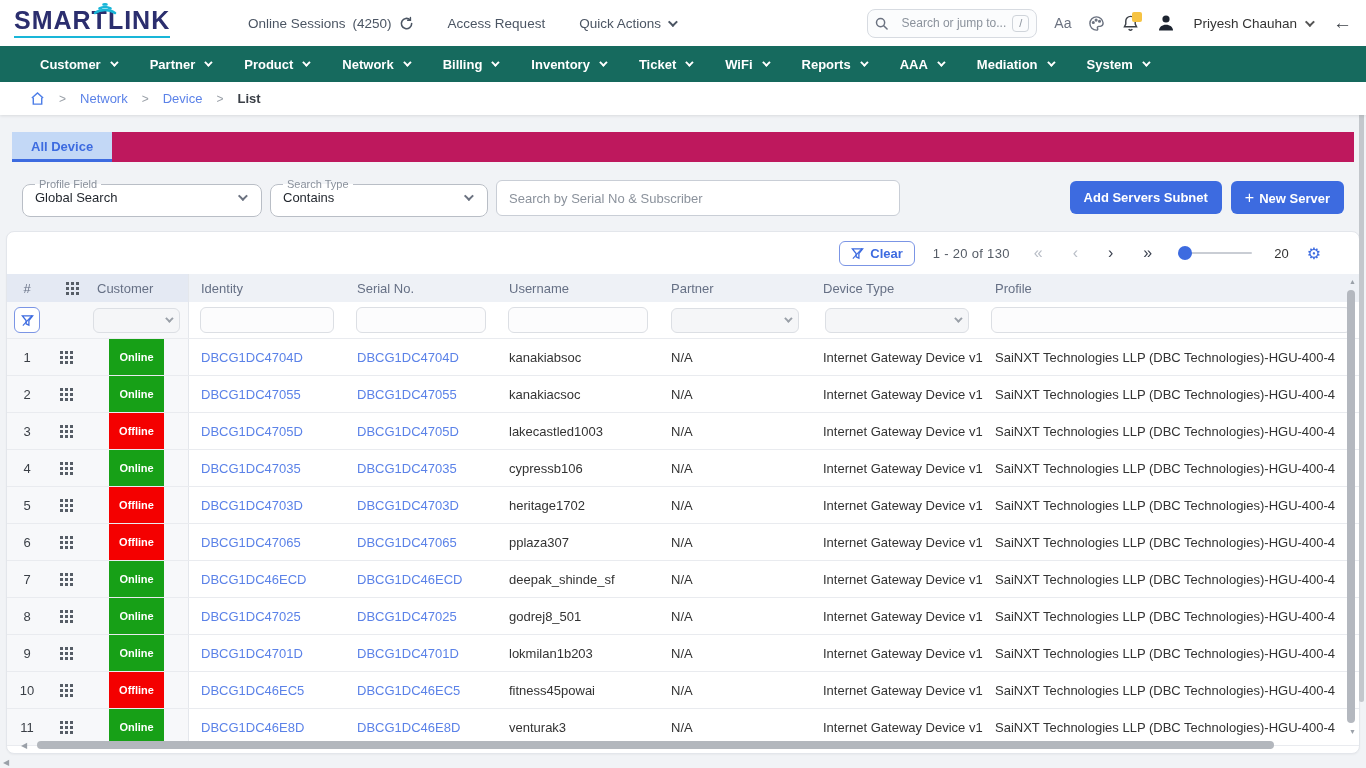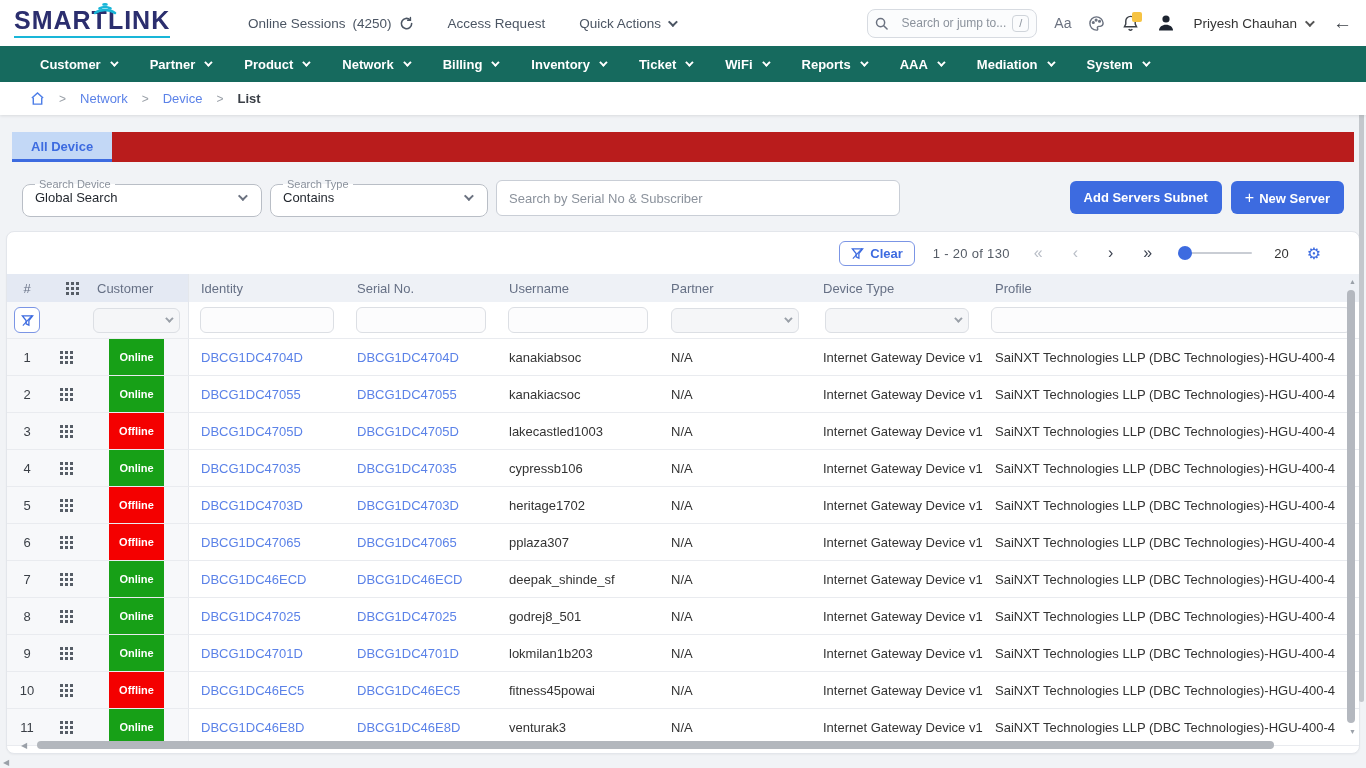--- a/index.html
+++ b/index.html
@@ -30,21 +30,21 @@
   .nav-item .chev { width:6px; height:6px; }
 
   
   .breadcrumb { height:33px; background:#fff; box-shadow:0 1px 3px rgba(0,0,0,.10); display:flex; align-items:center; padding-left:30px; gap:14px; font-size:13px; position:relative; z-index:4; }
   .bc-sep { color:#9aa0a8; font-size:12px; }
   .bc-link { color:#5b82e8; cursor:pointer; }
   .bc-current { color:#3a3f46; font-weight:600; }
 
   
   .content { padding-top:17px; }
-  .tabstrip { margin:0 12px; background:#b91c1c; height:30px; display:flex; }
+  .tabstrip { margin:0 12px; background:#be185d; height:30px; display:flex; }
   .tab-active { background:#c3d8f6; border-bottom:3px solid #3d6be0; color:#3d6be0; font-size:13px; font-weight:700; padding:7px 19px 0; cursor:pointer; }
 
   .filterrow { display:flex; align-items:flex-start; margin:16px 22px 0; }
   fieldset.sel { width:240px; height:39px; border:1px solid #b9bec6; border-radius:8px; padding:1px 12px 0; background:#fff; cursor:pointer; margin-right:8px; }
   fieldset.sel legend { font-size:11px; color:#8a919c; padding:0 4px; }
   .sel-val { display:flex; align-items:center; justify-content:space-between; color:#1f242b; font-size:13px; margin-top:-1px;gap:28px; }
   .sel-val .chev { color:#6b7280; margin-right:4px; }
   .bigsearch { width:404px; height:36px; border:1px solid #c9ced6; border-radius:6px; padding:0 12px; font-size:13px; color:#333; background:#fff; margin-top:2px; }
   .bigsearch::placeholder { color:#8b929c; }
   .btn { height:33px; border:none; border-radius:6px; background:#3d6be0; color:#fff; font-weight:700; font-size:13px; padding:0 14px; cursor:pointer; margin-top:3px; }
@@ -239,21 +239,21 @@
 </div>
 
 <div class="content">
 
   <div class="tabstrip">
     <div class="tab-active">All Device</div>
   </div>
 
   <div class="filterrow">
     <fieldset class="sel">
-      <legend>Search Device</legend>
+      <legend>Profile Field</legend>
       <div class="sel-val">
           <span>Global Search</span>
           <span class="chev"></span>
         </div>
     </fieldset>
     <fieldset class="sel" style="width:218px">
       <legend>Search Type</legend>
       <div class="sel-val">
           <span>Contains</span>
           <span class="chev"></span>

